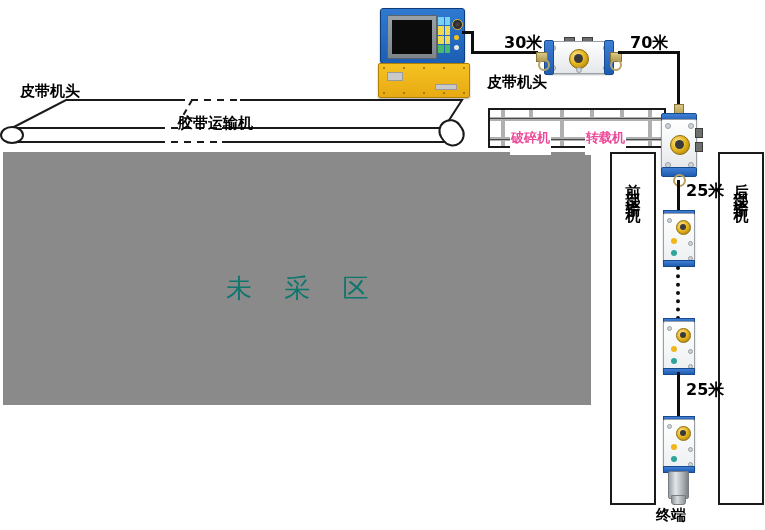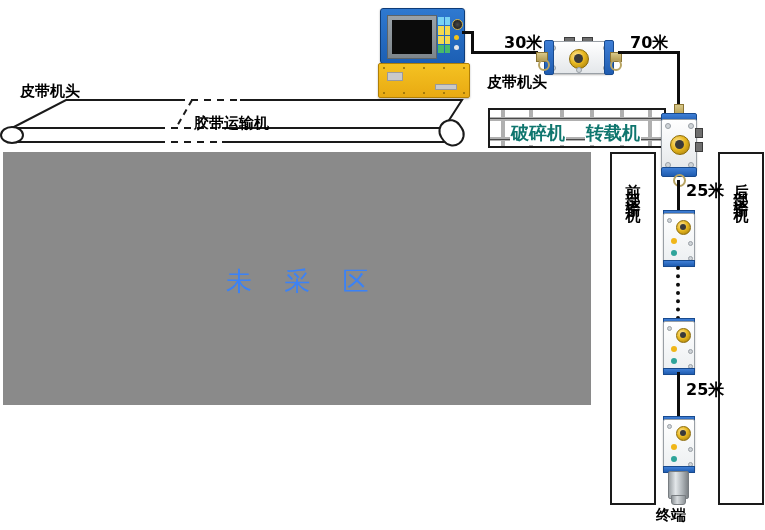--- a/index.html
+++ b/index.html
@@ -12,31 +12,31 @@
 
   
   .cable{position:absolute;background:#0d0d0d;}
   .cable-h{height:3px;}
   .cable-v{width:3px;}
   .dotcable{position:absolute;width:0;border-left:4px dotted #0d0d0d;}
 
   
   .unmined{position:absolute;background:#8a8a8a;}
   .unmined-text{position:absolute;font-size:26px;letter-spacing:12px;
-       color:#3b82f6;font-weight:400;}
+       color:#0f766e;font-weight:400;margin-top:7px;}
 
   
   .belt-wrap{position:absolute;}
   .belt-text{position:absolute;font-size:15px;font-weight:700;color:#000;}
 
   
   .frame{position:absolute;background:#fff;border:2px solid #1a1a1a;box-sizing:border-box;}
   .frame .rail{position:absolute;background:#b0b0b0;}
   .frame .railline{position:absolute;background:#4a4a4a;}
-  .frame-text{position:absolute;font-size:18px;font-weight:700;color:#0f766e;background:#fff;padding:0 1px;}
+  .frame-text{position:absolute;font-size:13px;font-weight:700;color:#ec4899;background:#fff;padding:8px 1px;}
 
   
   .vframe{position:absolute;background:#fff;border:2px solid #1a1a1a;box-sizing:border-box;}
   .vtext{position:absolute;font-size:15px;font-weight:700;color:#000;
       writing-mode:vertical-rl;text-orientation:upright;letter-spacing:6px;
       background:#fff;}
 
   
   .dev{position:absolute;}
   
@@ -109,21 +109,21 @@
 
       <line x1="178" y1="2" x2="240" y2="2" stroke="#ffffff" stroke-width="4"></line>
       <line x1="178" y1="2" x2="240" y2="2" stroke="#1a1a1a" stroke-width="2" stroke-dasharray="7,6"></line>
       <line x1="158" y1="30" x2="222" y2="30" stroke="#ffffff" stroke-width="4"></line>
       <line x1="158" y1="30" x2="222" y2="30" stroke="#1a1a1a" stroke-width="2" stroke-dasharray="7,6"></line>
       <line x1="158" y1="44" x2="222" y2="44" stroke="#ffffff" stroke-width="4"></line>
       <line x1="158" y1="44" x2="222" y2="44" stroke="#1a1a1a" stroke-width="2" stroke-dasharray="7,6"></line>
 
       <line x1="192" y1="2" x2="176" y2="30" stroke="#1a1a1a" stroke-width="2" stroke-dasharray="6,5"></line>
     </svg>
-    <div class="belt-text" style="left:194px;top:16px;">胶带运输机</div>
+    <div class="belt-text" style="left:178px;top:16px;">胶带运输机</div>
   </div>
 
   <div class="unmined" style="left:3px;top:152px;width:588px;height:253px;"></div>
   <div class="unmined-text" style="left:226px;top:264px;">未 采 区</div>
 
   <div class="dev panel" style="left:380px;top:8px;width:83px;height:54px;">
     <div class="panel-screen" style="left:6px;top:6px;width:48px;height:42px;">
       <div class="panel-lcd" style="left:4px;top:4px;width:40px;height:34px;"></div>
     </div>
     <div class="keypad" style="left:57px;top:8px;width:12px;height:36px;">

